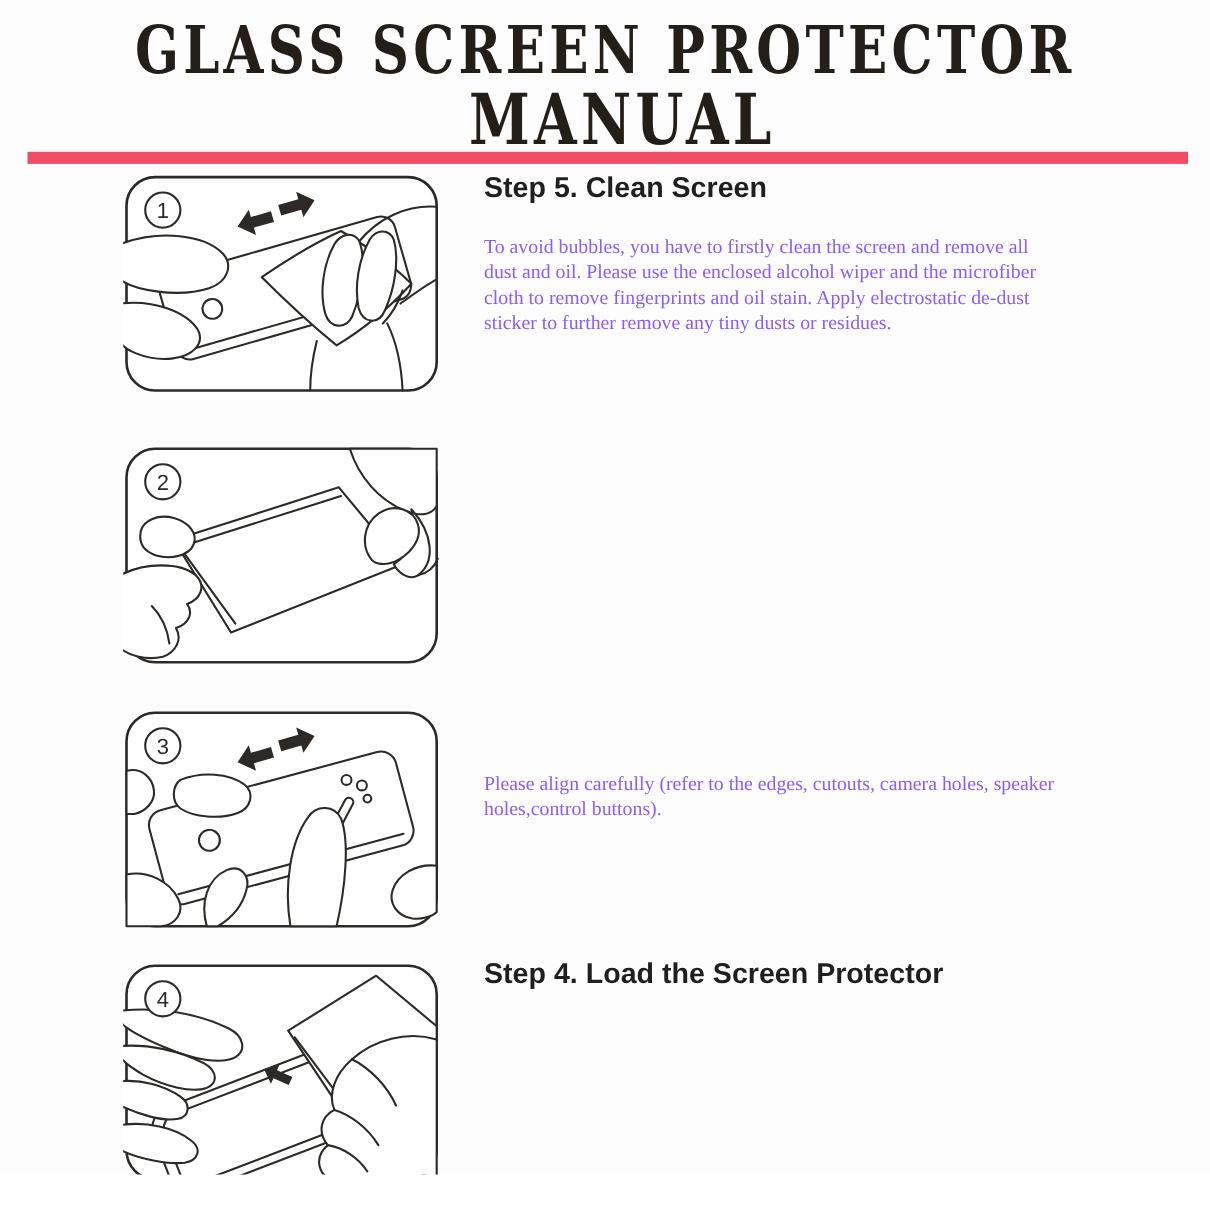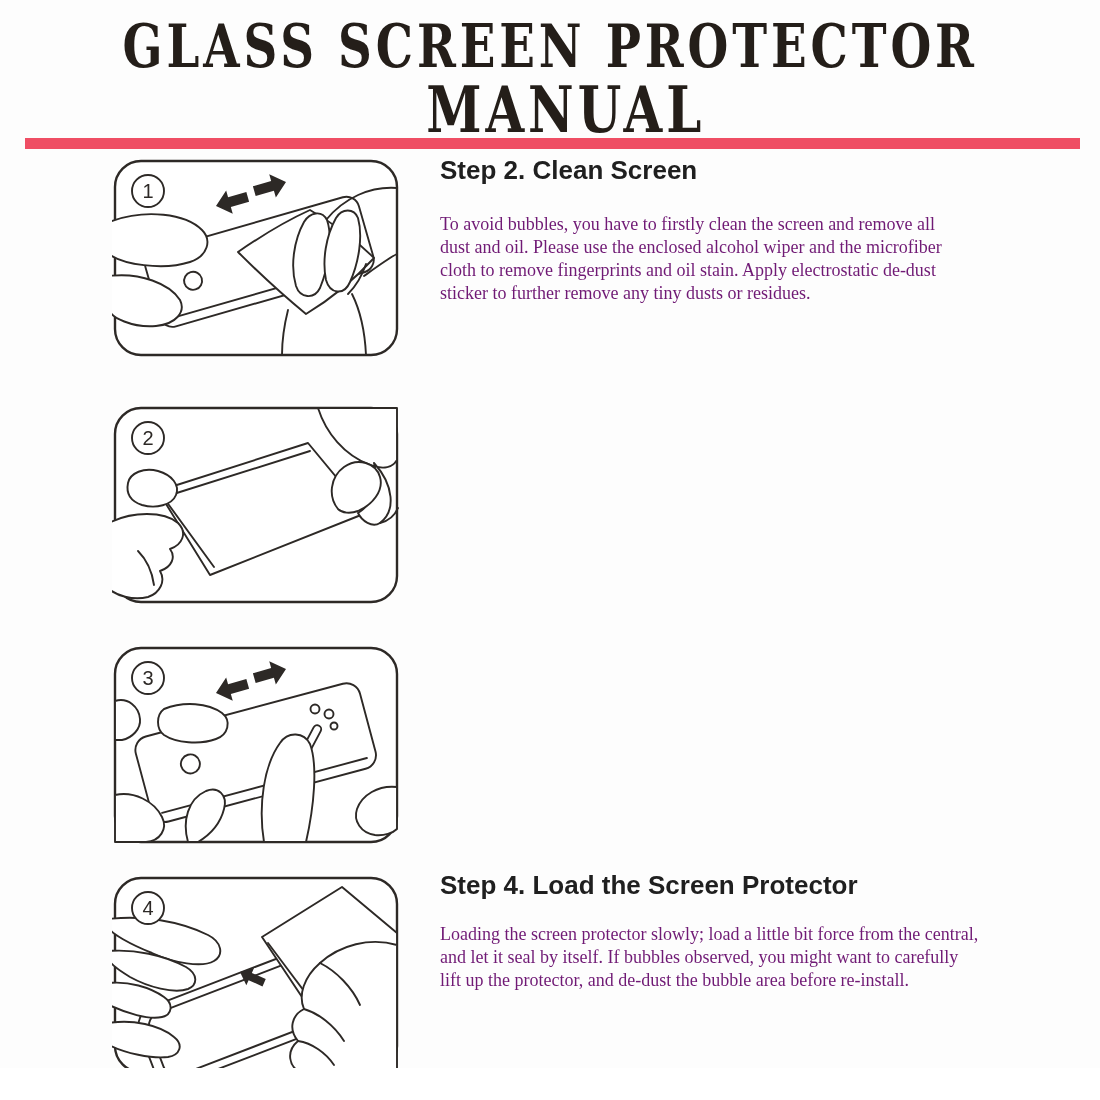--- a/index.html
+++ b/index.html
@@ -33,21 +33,21 @@
   .step-heading {
     position:absolute; left:440px;
     font-family:"Liberation Sans", sans-serif;
     font-weight:700; font-size:26px; color:#1f1f1f;
     white-space:nowrap;
   }
   .head-1 { top:155px; } .head-2 { top:399px; } .head-3 { top:640px; } .head-4 { top:870px; }
   .step-body {
     position:absolute; left:440px; width:600px;
     font-family:"Liberation Serif", serif;
-    font-size:18px; line-height:23px; color:#701a75;
+    font-size:18px; line-height:23px; color:#8b5cf6;
     white-space:pre-line;
   }
   .body-1 { top:213px; } .body-2 { top:454px; } .body-3 { top:701px; } .body-4 { top:923px; }
   
   .illu path, .illu line, .illu circle, .illu rect {
     fill:none; stroke:#2d2926; stroke-width:1.9;
     stroke-linecap:round; stroke-linejoin:round;
   }
   .illu .frame { fill:#ffffff; stroke-width:2.4; }
   .illu .w { fill:#ffffff; }
@@ -176,26 +176,25 @@
       <path d="M 192,134 C 206,138 222,150 232,166"></path>
       <path d="M 186,166 C 200,168 214,178 222,190"></path>
     </g>
     <path class="dark" transform="translate(128,97) rotate(24) scale(0.8)" d="M0,0 L14,-12 L14,-5 L33,-5 L33,5 L14,5 L14,12 Z"></path>
     <g>
       <circle class="w" cx="36" cy="33" r="16"></circle>
       <text class="num" x="36" y="40">4</text>
     </g>
   </svg>
 
-  <div class="step-heading head-1">Step 2. Clean Screen</div>
+  <div class="step-heading head-1">Step 5. Clean Screen</div>
   <div class="step-body body-1">To avoid bubbles, you have to firstly clean the screen and remove all
 dust and oil. Please use the enclosed alcohol wiper and the microfiber
 cloth to remove fingerprints and oil stain. Apply electrostatic de-dust
 sticker to further remove any tiny dusts or residues.</div>
 
 
+  <div class="step-body body-3">Please align carefully (refer to the edges, cutouts, camera holes, speaker
+holes,control buttons).</div>
 
   <div class="step-heading head-4">Step 4. Load the Screen Protector</div>
-  <div class="step-body body-4">Loading the screen protector slowly; load a little bit force from the central,
-and let it seal by itself. If bubbles observed, you might want to carefully
-lift up the protector, and de-dust the bubble area before re-install.</div>
 
 </div>
 
 </body></html>

